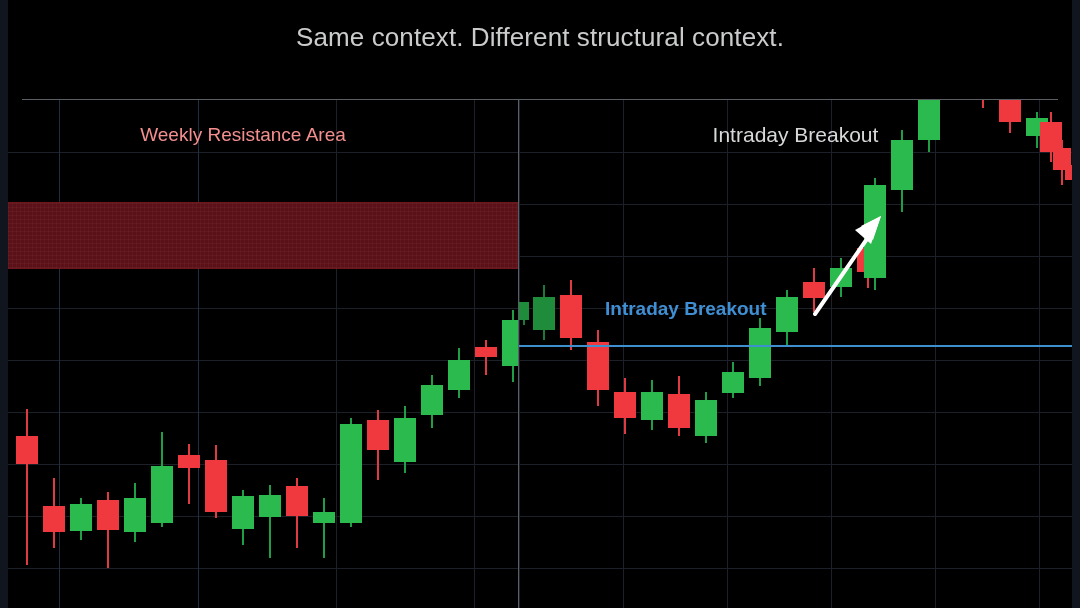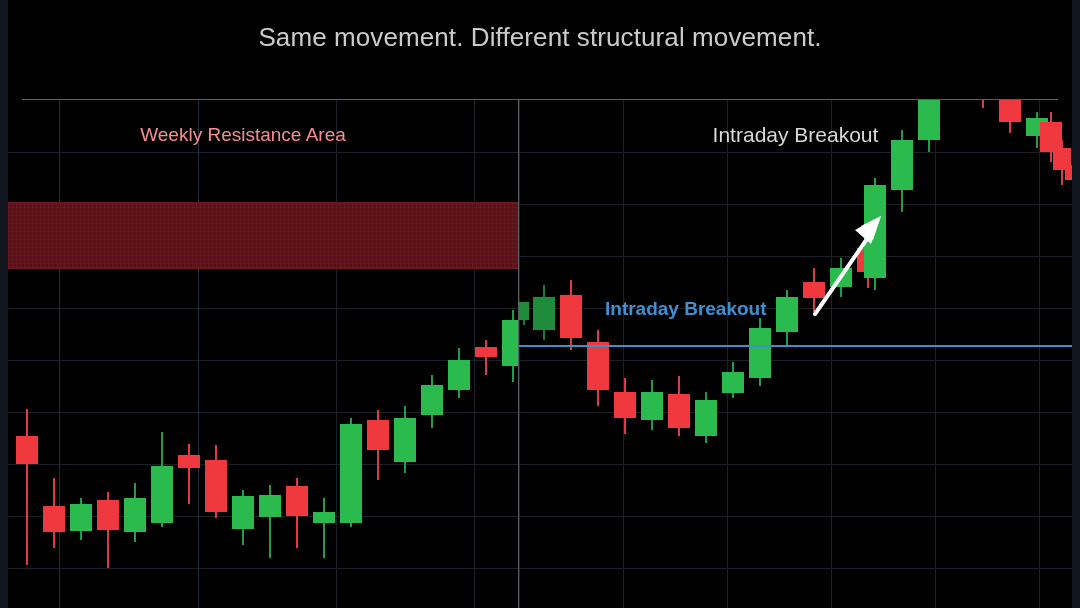--- a/index.html
+++ b/index.html
@@ -106,21 +106,21 @@
   .down .body{ background:#f0393f; }
   .dim.up .wick{ background:#1b7a38; }
   .dim.up .body{ background:#1f8c3c; }
 </style>
 </head>
 <body>
 
 <div id="stage">
   <div id="canvas">
 
-    <div id="title">Same movement. Different structural movement.</div>
+    <div id="title">Same context. Different structural context.</div>
     <div id="hrule"></div>
     <div id="vrule"></div>
 
     <div class="panel" id="panel-left">
       <div class="plot" id="grid-left">
           <div class="grid-h" style="top: 52px;"></div>
           <div class="grid-h" style="top: 104px;"></div>
           <div class="grid-h" style="top: 156px;"></div>
           <div class="grid-h" style="top: 208px;"></div>
           <div class="grid-h" style="top: 260px;"></div>

